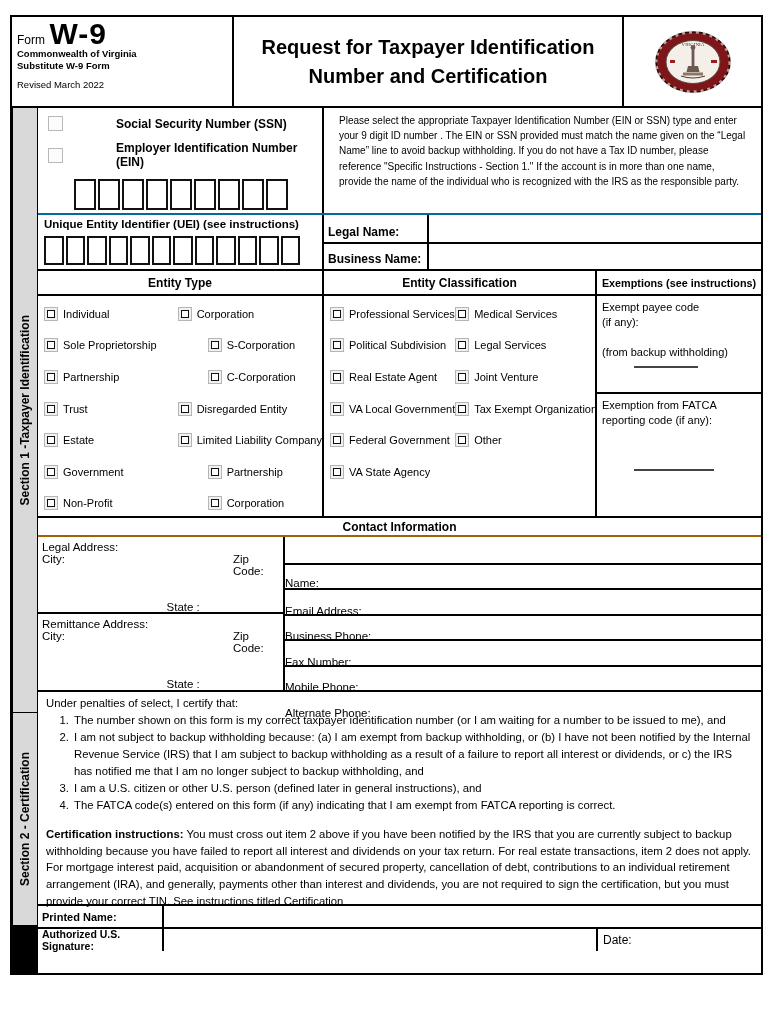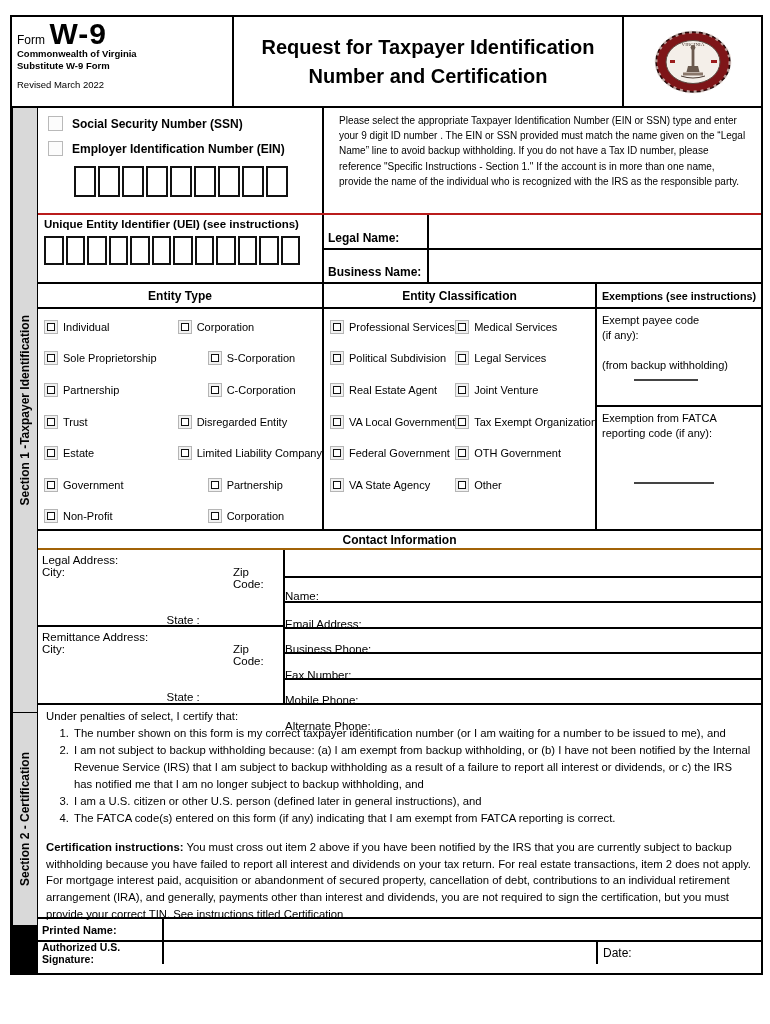--- a/index.html
+++ b/index.html
@@ -26,28 +26,28 @@
   .sb3 { height:47px; background:#000; }
   .vlabel { writing-mode:vertical-rl; transform:rotate(180deg); font-size:12px; font-weight:bold; white-space:nowrap; }
 
   .main { flex:1; display:flex; flex-direction:column; }
 
   
   .rowA { display:flex; height:105px; }
   .tin-left { width:286px; border-right:2px solid #000; padding:8px 6px 0 10px; }
   .cline { display:flex; align-items:center; margin-bottom:10px; }
   .sqbox { width:15px; height:15px; border:1.5px solid #b9b9b9; background:#fcfcfc; margin-right:9px; flex:none; }
-  .cline .lab { font-size:12px; font-weight:bold; }
+  .cline .lab { font-size:12px; font-weight:bold;margin-left:44px; }
   .boxrow { display:flex; justify-content:center; margin-top:2px; }
   .dbox { width:22px; height:31px; border:2px solid #111; background:#fff; margin-right:2px; }
   .ubox { width:19.5px; height:29px; border:2px solid #111; background:#fff; margin-right:2px; }
   .tin-right { flex:1; padding:5px 15px; font-size:10px; line-height:1.52; }
 
   
-  .rowB { display:flex; height:69px; border-top:2px solid #b91c1c; }
+  .rowB { display:flex; height:56px; border-top:2px solid #0369a1; }
   .uei { width:286px; border-right:2px solid #000; padding:3px 4px 0 6px; }
   .uei-label { font-size:11.5px; font-weight:bold; margin-bottom:6px; }
   .names { flex:1; display:flex; flex-direction:column; }
   .name-row { display:flex; height:36px; }
   .name-row + .name-row { border-top:2px solid #000; }
   .name-label { width:105px; border-right:2px solid #000; display:flex; align-items:flex-end; padding:0 2px 3px 4px; font-size:12px; font-weight:bold; }
   .name-input { flex:1; }
 
   
   .rowC { display:flex; height:247px; border-top:2px solid #000; }
@@ -366,26 +366,20 @@
                   <div class="cb-item">
                     <span class="cb">
                       <span class="cb-in"></span>
                     </span>
                     <span class="cb-lab">Tax Exempt Organization</span>
                   </div>
                   <div class="cb-item">
                     <span class="cb">
                       <span class="cb-in"></span>
                     </span>
-                    <span class="cb-lab">OTH Government</span>
-                  </div>
-                  <div class="cb-item">
-                    <span class="cb">
-                      <span class="cb-in"></span>
-                    </span>
                     <span class="cb-lab">Other</span>
                   </div>
                 </div>
             </div>
           </div>
           <div class="colEX">
             <div class="grid-hdr">Exemptions (see instructions)</div>
             <div class="ex-payee">
               <div>Exempt payee code</div>
               <div>(if any):</div>

